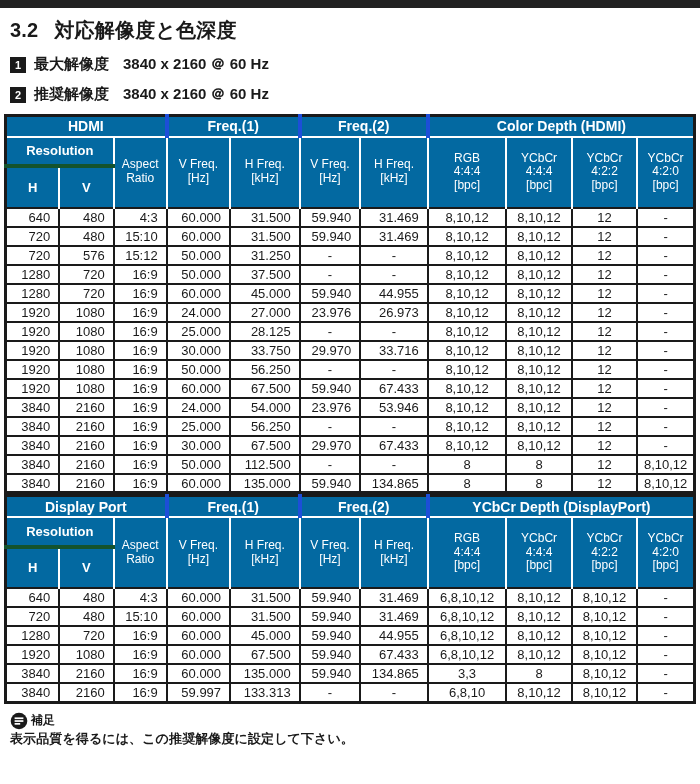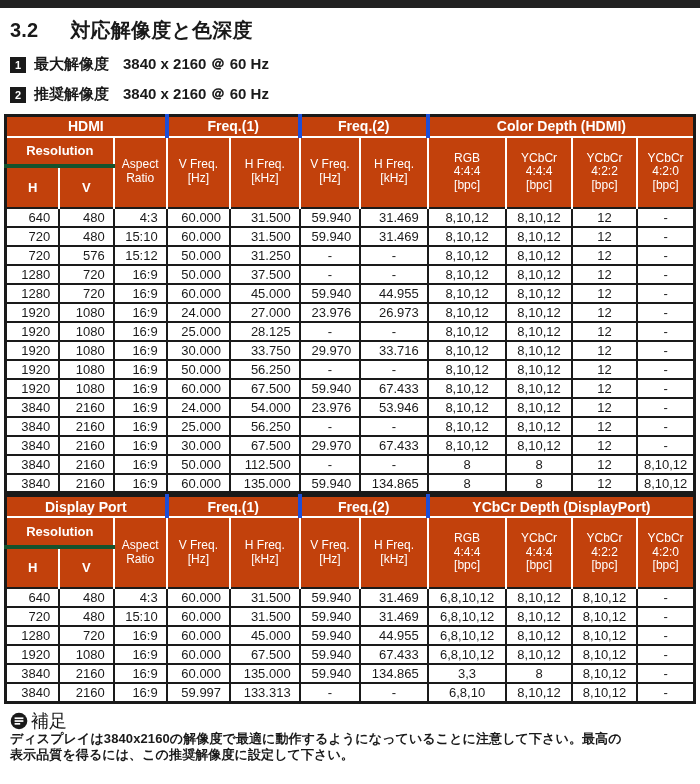--- a/index.html
+++ b/index.html
@@ -2,54 +2,54 @@
 <html><head>
 <meta charset="utf-8">
 <style>
   * { margin: 0; padding: 0; box-sizing: border-box; }
   html, body { width: 700px; height: 784px; background: #fff; overflow: hidden; }
   body { font-family: "Liberation Sans", "DejaVu Sans", sans-serif; color: #1a1a1a; }
 
   .top-bar { width: 700px; height: 8px; background: #222; }
 
   .heading { margin: 9px 0 0 10px; font-size: 20px; font-weight: bold; letter-spacing: 0.2px; }
-  .heading .sec-num { margin-right: 32px; }
+  .heading .sec-num { margin-right: 16px; }
 
   .res-item { display: flex; align-items: center; margin: 11px 0 0 10px; height: 19px; }
   .badge {
     width: 16px; height: 16px; background: #1a1a1a; color: #fff;
     font-size: 11px; font-weight: bold; display: flex; align-items: center;
     justify-content: center; margin-right: 8px; flex: 0 0 auto;
   }
   .res-label { font-size: 15px; font-weight: bold; }
   .res-value { font-size: 15px; font-weight: bold; margin-left: 14px; }
 
   table { width: 692px; margin: 10px 0 0 4px; border-collapse: collapse; table-layout: fixed; }
   table.dp { margin-top: 0; }
   table, th, td { border: 2px solid #1a1a1a; }
   table { border-width: 3px; }
 
-  thead th { background: #c2410c; color: #fff; font-weight: normal; border: none; }
+  thead th { background: #0369a1; color: #fff; font-weight: normal; border: none; }
   thead tr.grp th { font-size: 14px; font-weight: bold; height: 21px; border-bottom: 2px solid #fff; }
   thead tr.grp th + th { border-left: 4px solid #1d4ed8; }
   thead th.sub { font-size: 12px; line-height: 1.15; white-space: pre-line; border-left: 2px solid #fff; vertical-align: middle; padding: 14px 0; }
   thead th.first { border-left: none; }
   thead th.res-hdr { font-size: 13px; font-weight: bold; height: 22px; border-bottom: 4px solid #14532d; }
   thead tr.hv th { font-size: 13px; font-weight: bold; height: 31px; }
   thead tr.hv th.v-cell { border-left: 2px solid #fff; }
 
   tbody td { height: 19px; font-size: 13px; color: #1a1a1a; vertical-align: middle; }
   tbody td.num { text-align: right; padding-right: 8px; }
   tbody td.cd { text-align: center; }
   tbody td.dash { text-align: center; padding-right: 0; }
 
   .note { margin: 7px 0 0 10px; }
   .note-head { display: flex; align-items: center; height: 20px; }
   .note-head svg { margin-right: 3px; }
-  .note-title { font-size: 18px; font-weight: normal; }
+  .note-title { font-size: 12px; font-weight: bold; }
   .note-line { font-size: 13px; font-weight: bold; line-height: 16px; width: 676px; letter-spacing: 0.1px; }
 </style>
 </head>
 <body>
 
 <div class="top-bar"></div>
 
 <div class="heading">
   <span class="sec-num">3.2</span><span>対応解像度と色深度</span>
 </div>
@@ -451,15 +451,14 @@
 <div class="note">
   <div class="note-head">
     <svg width="18" height="18" viewBox="0 0 18 18">
       <circle cx="9" cy="9" r="8.3" fill="#1a1a1a"></circle>
       <rect x="4.6" y="5.4" width="8.8" height="1.7" fill="#fff"></rect>
       <rect x="4.6" y="8.2" width="8.8" height="1.7" fill="#fff"></rect>
       <rect x="4.6" y="11" width="5.6" height="1.7" fill="#fff"></rect>
     </svg>
     <span class="note-title">補足</span>
   </div>
-  <div class="note-line">ディスプレイは3840x2160の解像度で最適に動作するようになっていることに注意して下さい。最高の</div>
   <div class="note-line">表示品質を得るには、この推奨解像度に設定して下さい。</div>
 </div>
 
 </body></html>

